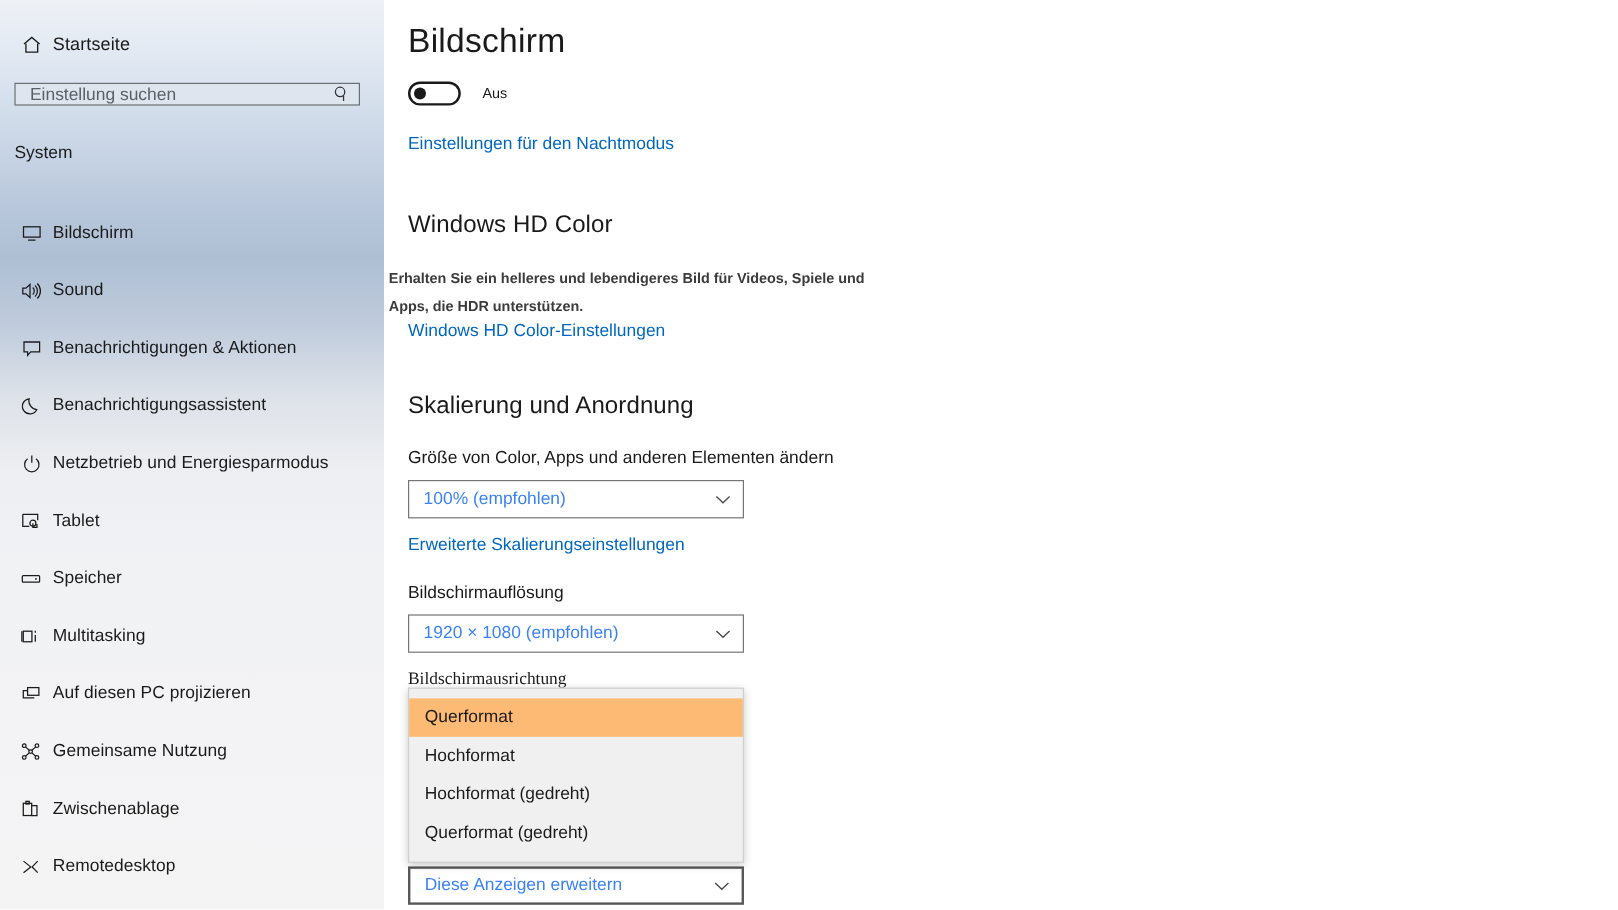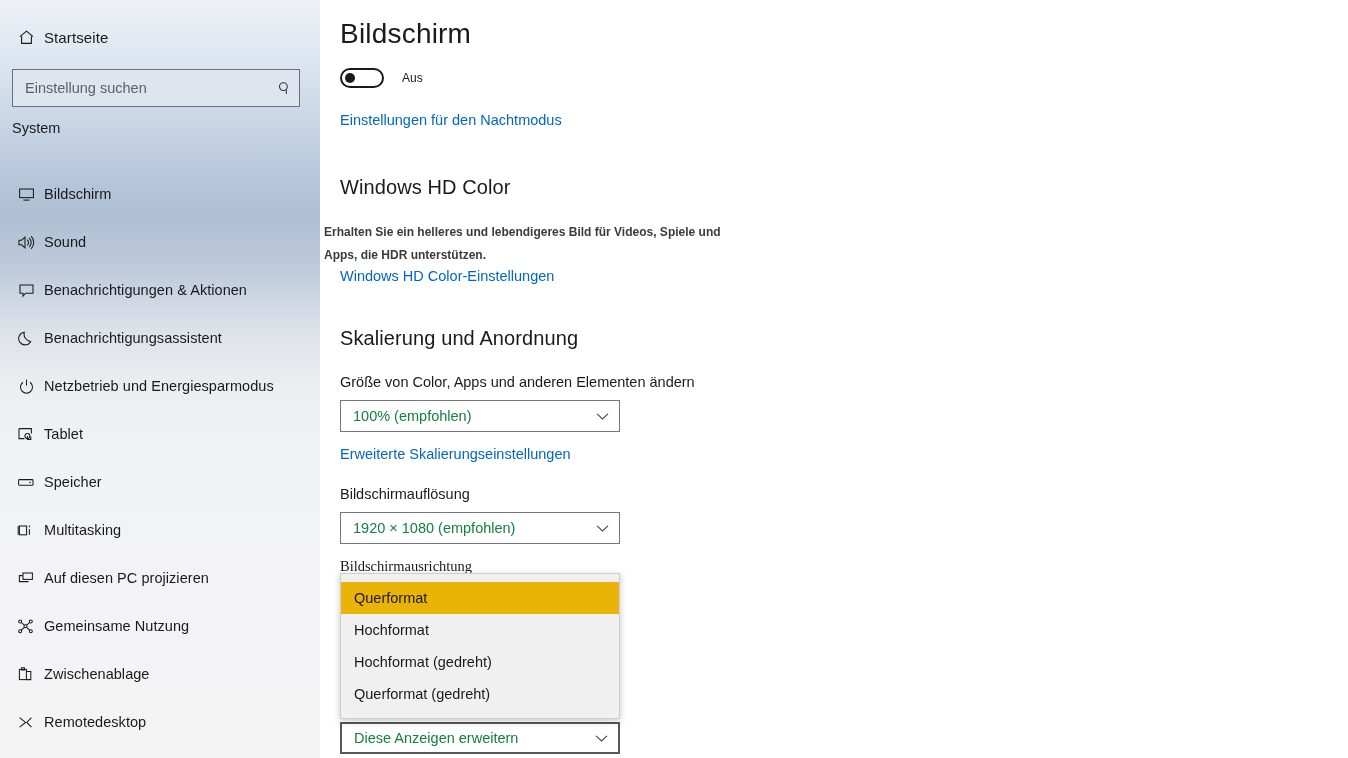--- a/index.html
+++ b/index.html
@@ -61,21 +61,21 @@
   .home-label {
     font-size: 15px;
     color: #1a1a1a;
     margin-left: 2px;
     letter-spacing: 0.1px;
   }
 
   .search-wrap {
     position: absolute;
     left: 12px; top: 69px;
-    width: 288px; height: 38px;
+    width: 288px; height: 19px;
     background: #dfe5ee;
     border: 1px solid #6b6f76;
     display: flex;
     align-items: center;
   }
   .search-input {
     flex: 1;
     height: 100%;
     border: 0;
     outline: none;
@@ -223,21 +223,21 @@
     left: 20px;
     width: 280px; height: 32px;
     background: #ffffff;
     border: 1px solid #767676;
     display: flex;
     align-items: center;
     justify-content: space-between;
     padding: 0 10px 0 12px;
     cursor: default;
     font-size: 14.5px;
-    color: #15803d;
+    color: #3b82f6;
   }
   .combo .chev { color: #4a4a4a; display:flex; align-items:center; }
   .combo-scale { top: 400px; }
   .combo-resolution { top: 512px; }
   .combo-multiple { top: 722px; border: 2px solid #585858; }
 
   
   .dropdown {
     position: absolute;
     left: 20px;
@@ -254,21 +254,21 @@
     height: 32px;
     display: flex;
     align-items: center;
     padding-left: 13px;
     font-size: 14.5px;
     color: #1a1a1a;
     cursor: default;
     white-space: nowrap;
   }
   .dropdown-item.is-highlighted {
-    background: #eab308;
+    background: #fdba74;
     color: #1a1a1a;
   }
 </style>
 </head>
 <body>
 
 <div class="app">
 
   <aside class="sidebar">
 

